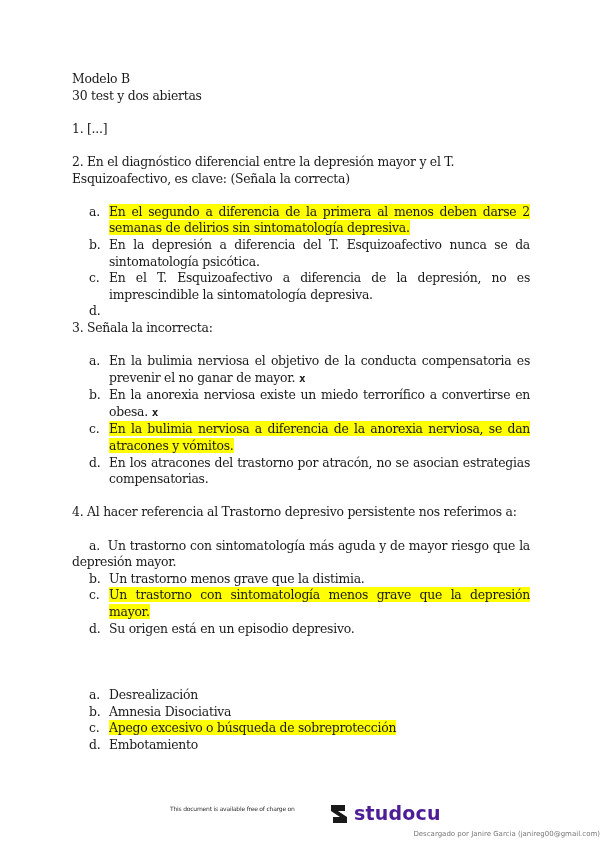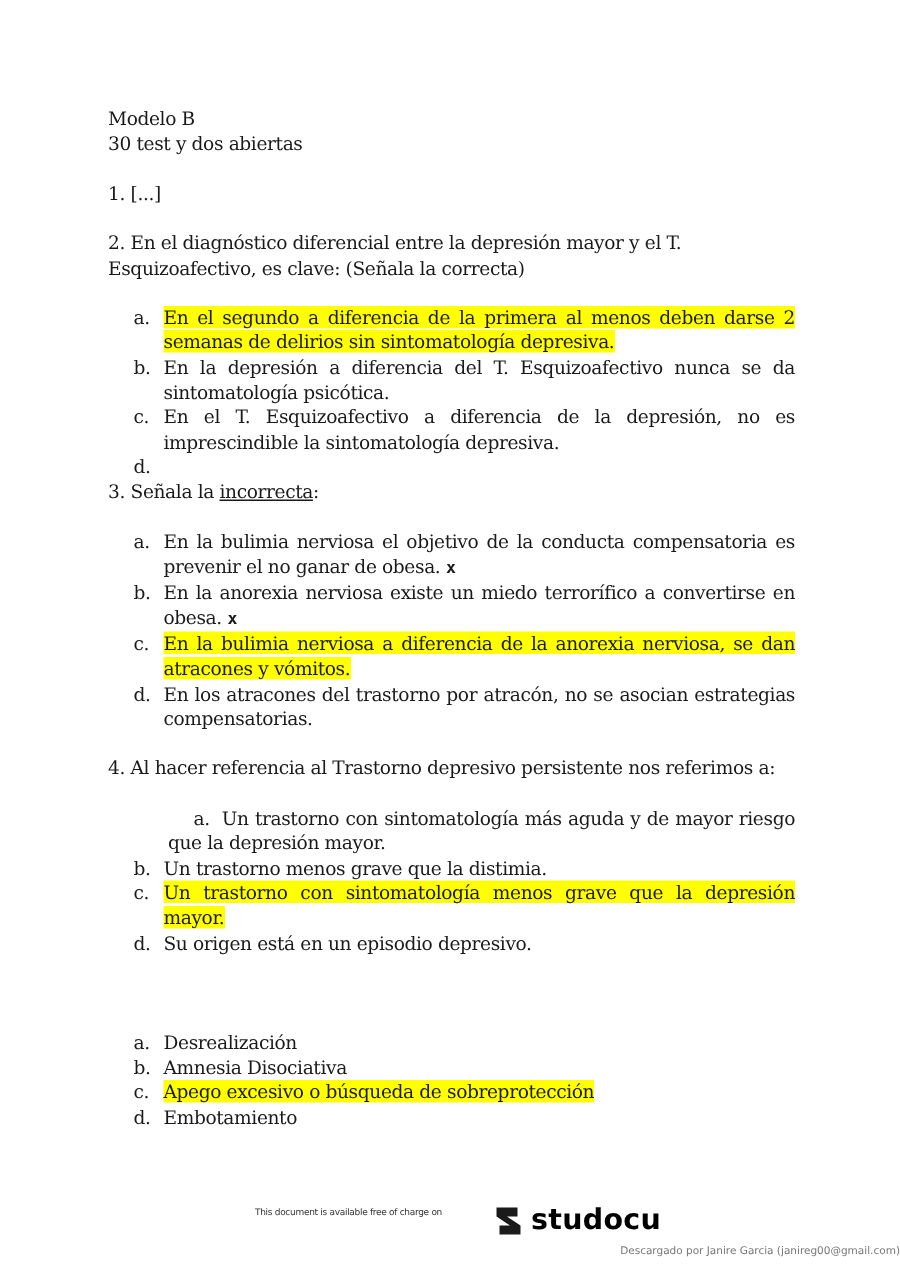--- a/index.html
+++ b/index.html
@@ -8,29 +8,29 @@
     .page { position: absolute; left: 0; top: 0; width: 600px; height: 848px; }
     .doc { position: absolute; left: 72px; top: 71px; width: 458px;
       font-size: 12.4px; line-height: 16.6px; letter-spacing: -0.25px; }
     .line { display: block; }
     .gap { height: 16.6px; }
     .q { margin: 0; }
     ol.opts { list-style: none; margin: 0; padding: 0; }
     ol.opts li { position: relative; padding-left: 37px; text-align: justify; }
     ol.opts li .mk { position: absolute; left: 17px; }
     .hl { background: #ffff00; }
-    .u { text-decoration: underline; }
+    .u { }
     .x { font-weight: bold; font-family: "DejaVu Sans Mono", monospace; font-size: 11px; }
-    .q4 li.first { padding-left: 0; text-indent: 37px; margin-left: 40px; }
+    .q4 li.first { padding-left: 0; text-indent: 37px; }
     .q4 li.first .mk { position: static; margin-left: -20px; margin-right: 8px; }
     .footer { position: absolute; left: 0; top: 800px; width: 600px; font-family: "DejaVu Sans", sans-serif; }
     .f-row { position: absolute; top: 5px; left: 170px; display: flex; align-items: center; }
     .f-note { font-size: 6px; color: #333; letter-spacing: -0.2px; }
     .logo { position: absolute; left: 328px; top: 3px; width: 22px; height: 22px; }
-    .logo-text { position: absolute; left: 354px; top: 2px; font-size: 19px; font-weight: bold; color: #000000; letter-spacing: 0.2px; font-family: "DejaVu Sans", sans-serif; }
+    .logo-text { position: absolute; left: 354px; top: 2px; font-size: 19px; font-weight: bold; color: #4c1d95; letter-spacing: 0.2px; font-family: "DejaVu Sans", sans-serif; }
     .dl { position: absolute; top: 30px; left: 0; width: 600px; text-align: right; font-size: 7px; color: #777; }
   </style>
 </head>
 <body>
 
 <div class="page">
   <div class="doc">
 
     <span class="line">Modelo B</span>
     <span class="line">30 test y dos abiertas</span>
@@ -54,21 +54,21 @@
       <li><span class="mk">d.</span></li>
     </ol>
     <div class="gap"></div>
 
     <p class="q">
       <span>3.</span>
       <span>Señala la </span><span class="u">incorrecta</span><span>:</span>
     </p>
     <div class="gap"></div>
     <ol class="opts">
-      <li><span class="mk">a.</span><span>En la bulimia nerviosa el objetivo de la conducta compensatoria es prevenir el no ganar de obesa.</span> <span class="x">x</span></li>
+      <li><span class="mk">a.</span><span>En la bulimia nerviosa el objetivo de la conducta compensatoria es prevenir el no ganar de mayor.</span> <span class="x">x</span></li>
       <li><span class="mk">b.</span><span>En la anorexia nerviosa existe un miedo terrorífico a convertirse en obesa.</span> <span class="x">x</span></li>
       <li><span class="hl"><span class="mk">c.</span><span>En la bulimia nerviosa a diferencia de la anorexia nerviosa, se dan atracones y vómitos.</span></span></li>
       <li><span class="mk">d.</span><span>En los atracones del trastorno por atracón, no se asocian estrategias compensatorias.</span></li>
     </ol>
     <div class="gap"></div>
 
     <p class="q">
       <span>4.</span>
       <span>Al hacer referencia al Trastorno depresivo persistente nos referimos a:</span>
     </p>

